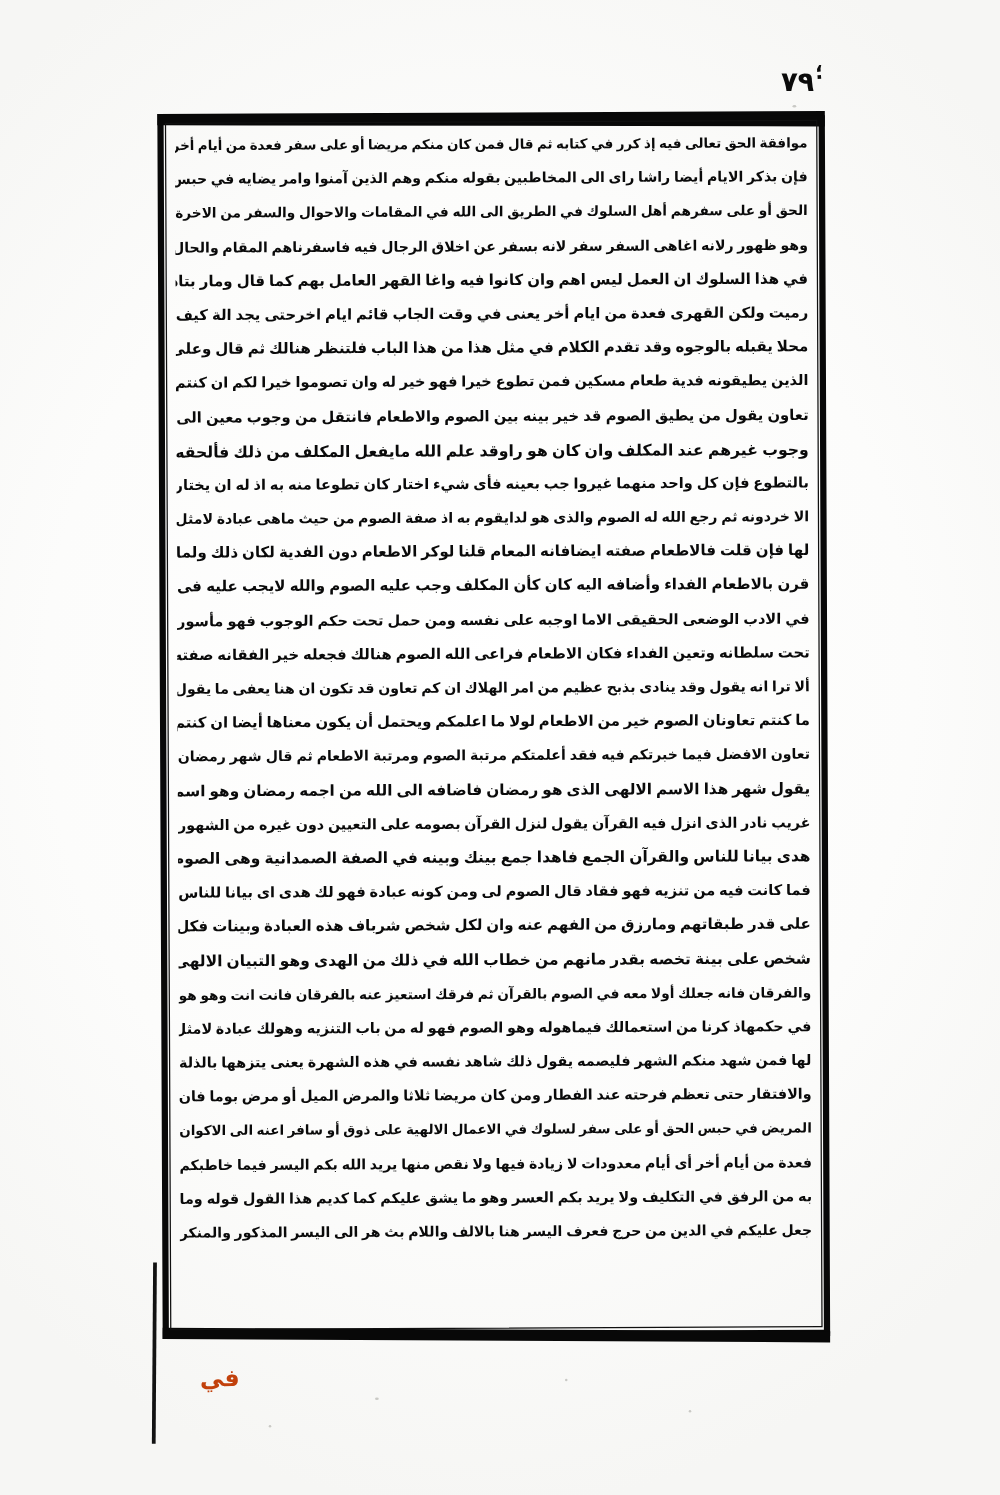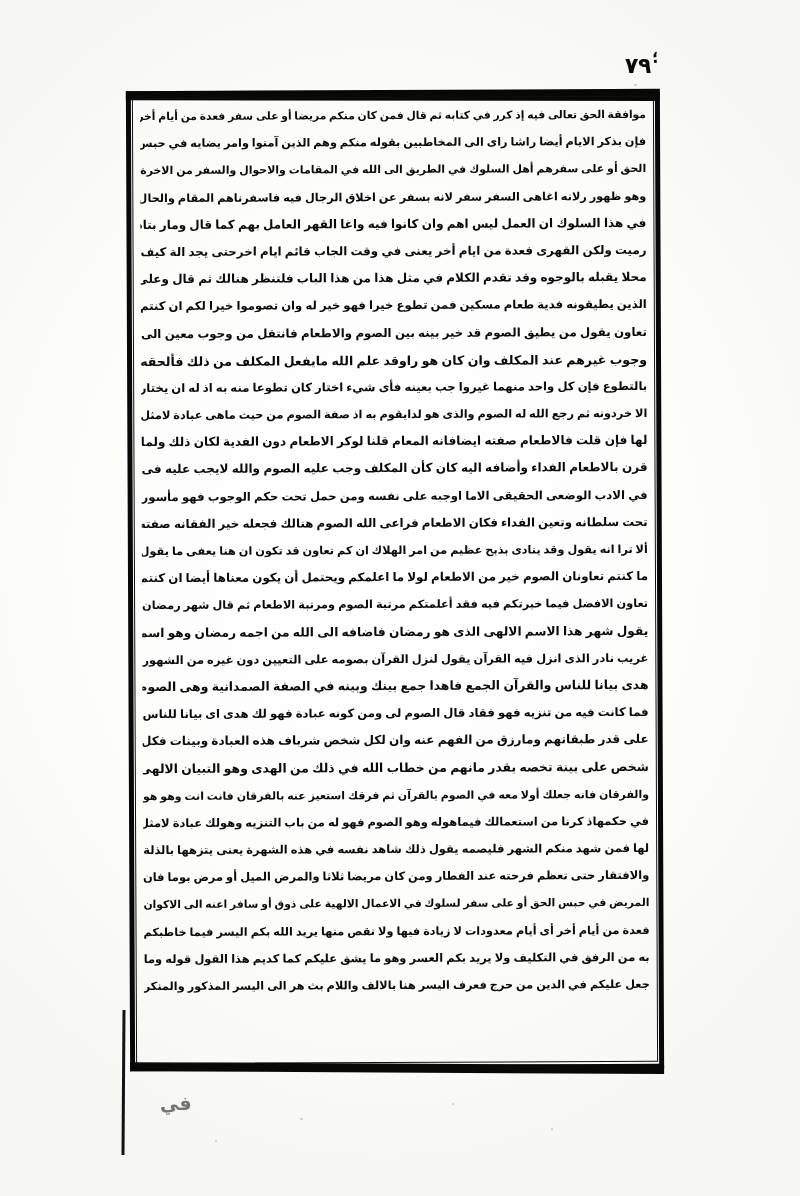--- a/index.html
+++ b/index.html
@@ -151,21 +151,21 @@
 
   
   #catchword {
     position: absolute;
     left: 160px;
     top: 1094px;
     direction: rtl;
     font-family: "DejaVu Sans", sans-serif;
     font-size: 19px;
     font-weight: 700;
-    color: #737373;
+    color: #c2410c;
     line-height: 1;
     transform: rotate(-1deg);
   }
 
   
   .speck {
     position: absolute;
     background: #c9c9c5;
     border-radius: 50%;
     pointer-events: none;

